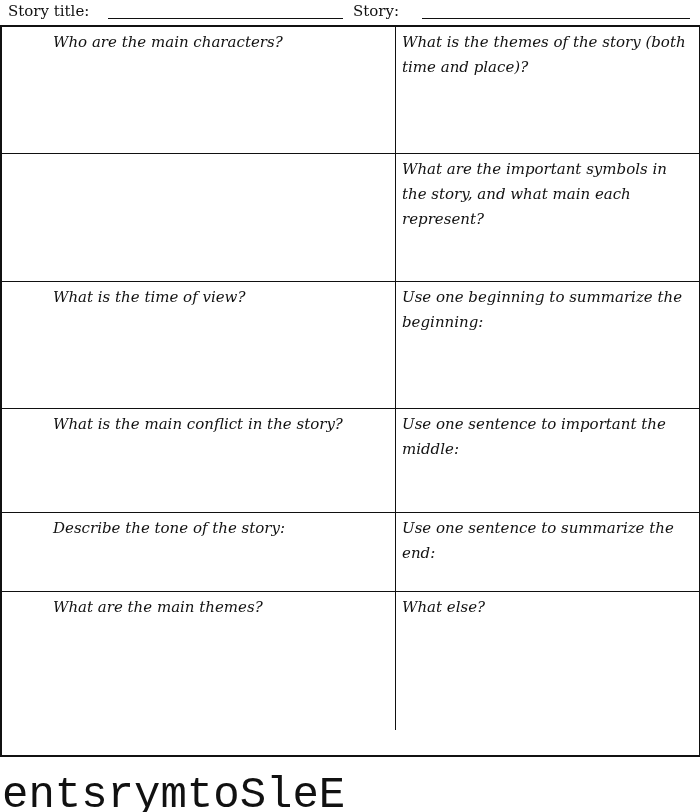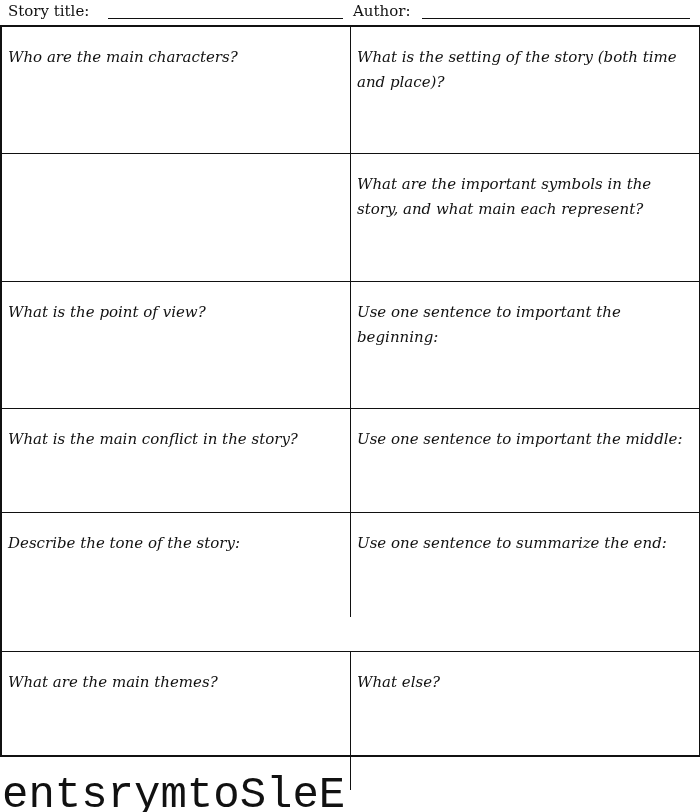--- a/index.html
+++ b/index.html
@@ -5,56 +5,56 @@
   html, body { margin: 0; padding: 0; background: #ffffff; }
   body { width: 700px; height: 812px; position: relative; overflow: hidden;
          font-family: "DejaVu Serif", serif; color: #111; }
   .hdr { position: absolute; top: 0; height: 24px; font-size: 15px; }
   .hdr .lbl { position: absolute; top: 2px; white-space: nowrap; }
   .hdr .line { position: absolute; top: 18px; height: 1px; background: #111; }
   .grid { position: absolute; left: 0; top: 25px; width: 697px; height: 728px;
           border: 2px solid #111; box-sizing: content-box; }
   .row { position: absolute; left: 0; width: 697px; border-top: 1.5px solid #111; }
   .row.first { border-top: none; }
-  .cell { position: absolute; top: 0; bottom: 0; box-sizing: border-box; padding: 18px 6px;
-          font-size: 15px; font-style: italic; line-height: 25px; }
+  .cell { position: absolute; top: 0; bottom: 0; box-sizing: border-box; padding: 3px 6px;
+          font-size: 15px; font-style: italic; line-height: 25px; margin-left: 45px; }
   .cell.left { left: 0; width: 348px; }
   .cell.right { left: 348px; right: 0; border-left: 1.5px solid #111; }
   .footer { position: absolute; left: 2px; top: 752px; font-size: 44px;
             font-family: Liberation Mono, monospace; letter-spacing: 0px; color: #111; margin-top: 18px; }
 </style>
 </head>
 <body>
 
 <div class="hdr" style="left:0;width:700px;">
   <span class="lbl" style="left:8px;">Story title:</span>
   <div class="line" style="left:108px;width:235px;"></div>
-  <span class="lbl" style="left:353px;">Author:</span>
+  <span class="lbl" style="left:353px;">Story:</span>
   <div class="line" style="left:422px;width:268px;"></div>
 </div>
 
 <div class="grid">
   <div class="row first" style="top:0;height:126px;">
     <div class="cell left"><span>Who are the main characters?</span></div>
-    <div class="cell right"><span>What is the setting of the story (both time and place)?</span></div>
+    <div class="cell right"><span>What is the themes of the story (both time and place)?</span></div>
   </div>
   <div class="row" style="top:126px;height:127px;">
     <div class="cell right"><span>What are the important symbols in the story, and what main each represent?</span></div>
   </div>
   <div class="row" style="top:254px;height:126px;">
-    <div class="cell left"><span>What is the point of view?</span></div>
-    <div class="cell right"><span>Use one sentence to important the beginning:</span></div>
+    <div class="cell left"><span>What is the time of view?</span></div>
+    <div class="cell right"><span>Use one beginning to summarize the beginning:</span></div>
   </div>
   <div class="row" style="top:381px;height:103px;">
     <div class="cell left"><span>What is the main conflict in the story?</span></div>
     <div class="cell right"><span>Use one sentence to important the middle:</span></div>
   </div>
   <div class="row" style="top:485px;height:104px;">
     <div class="cell left"><span>Describe the tone of the story:</span></div>
     <div class="cell right"><span>Use one sentence to summarize the end:</span></div>
   </div>
-  <div class="row" style="top:624px;height:138px;">
+  <div class="row" style="top:564px;height:138px;">
     <div class="cell left"><span>What are the main themes?</span></div>
     <div class="cell right"><span>What else?</span></div>
   </div>
 </div>
 
 <div class="footer">entsrymtoSleE</div>
 
 </body></html>

